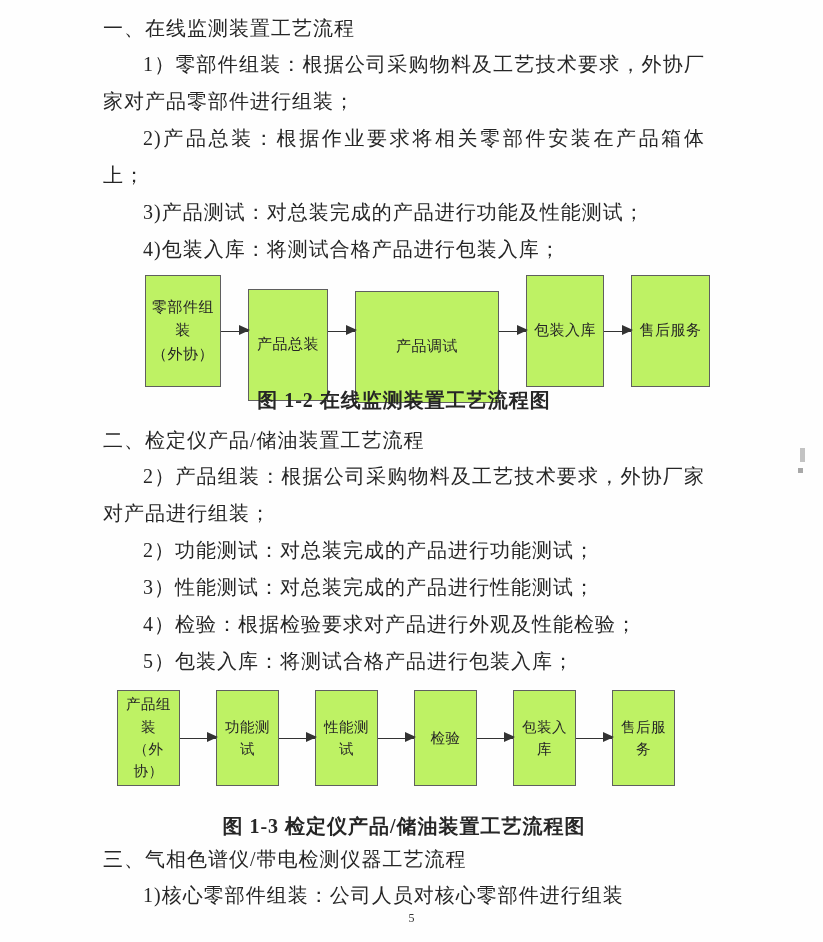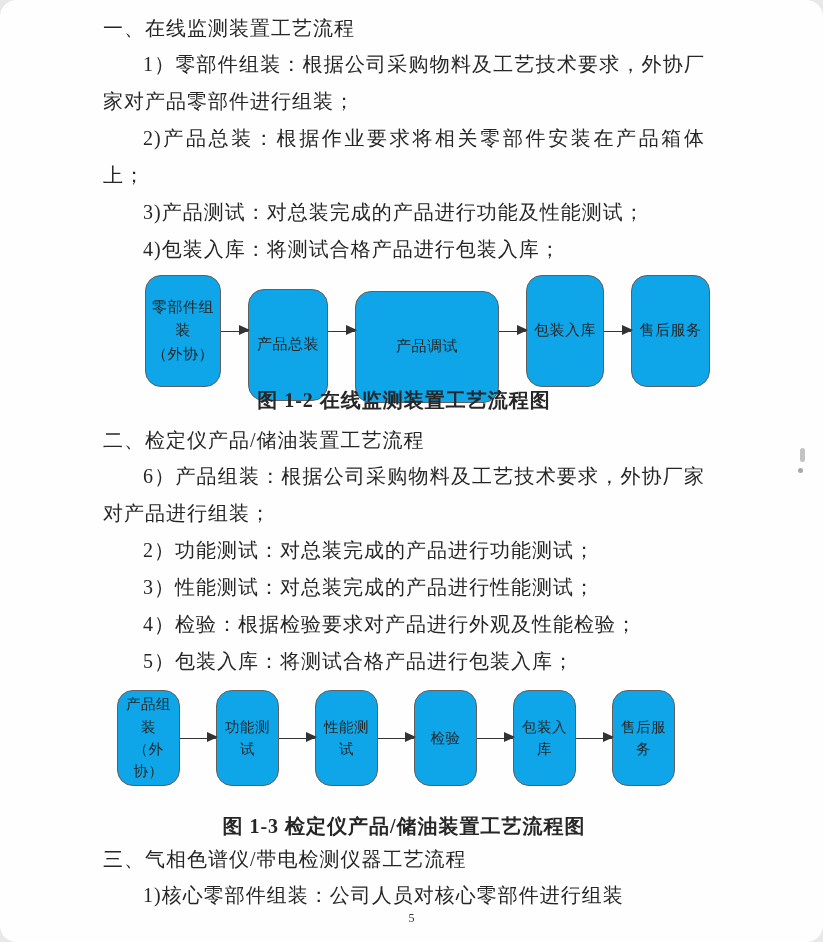--- a/index.html
+++ b/index.html
@@ -1,15 +1,15 @@
 <!DOCTYPE html>
 <html><head>
 <meta charset="utf-8">
 <style>
-  * { margin: 0; padding: 0; box-sizing: border-box; border-radius: 16px; }
+  * { margin: 0; padding: 0; box-sizing: border-box; }
   html, body { background: #e8e8e8; }
   .page {
     position: relative;
     width: 823px;
     height: 942px;
     margin: 0 auto;
     background: #fefefe;
     color: #262626;
     font-family: "Liberation Serif", "DejaVu Serif", serif;
     padding: 12px 118px 0 103px;
@@ -33,21 +33,21 @@
   
   .fc {
     display: flex;
     align-items: center;
   }
   .fc1 { margin: 7px 0 0 42px; height: 112px; }
   .fc2 { margin: 10px 0 0 14px; height: 96px; }
   .fc-box {
     height: 100%;
     border: 1px solid #5f5f5f;
-    background: #0ea5e9;
+    background: #bef264;
     display: flex;
     align-items: center;
     justify-content: center;
     text-align: center;
     font-size: 15px;
     line-height: 1.55;
     white-space: pre-line;
     letter-spacing: 0.5px;
     flex: 0 0 auto;
     padding: 2px;
@@ -128,21 +128,21 @@
       <div class="fc-arrow"></div>
       <div class="fc-box b4">包装入库</div>
       <div class="fc-arrow"></div>
       <div class="fc-box b5">售后服务</div>
     </div>
     <p class="caption cap1">图 1-2 在线监测装置工艺流程图</p>
   </section>
 
   <section>
     <h2 class="sec-heading sec2-heading">二、检定仪产品/储油装置工艺流程</h2>
-    <p class="para">6）产品组装：根据公司采购物料及工艺技术要求，外协厂家对产品进行组装；</p>
+    <p class="para">2）产品组装：根据公司采购物料及工艺技术要求，外协厂家对产品进行组装；</p>
     <p class="para">2）功能测试：对总装完成的产品进行功能测试；</p>
     <p class="para">3）性能测试：对总装完成的产品进行性能测试；</p>
     <p class="para">4）检验：根据检验要求对产品进行外观及性能检验；</p>
     <p class="para">5）包装入库：将测试合格产品进行包装入库；</p>
 
     <div class="fc fc2">
       <div class="fc-box">产品组装
 （外协）</div>
       <div class="fc-arrow"></div>
       <div class="fc-box">功能测试</div>

